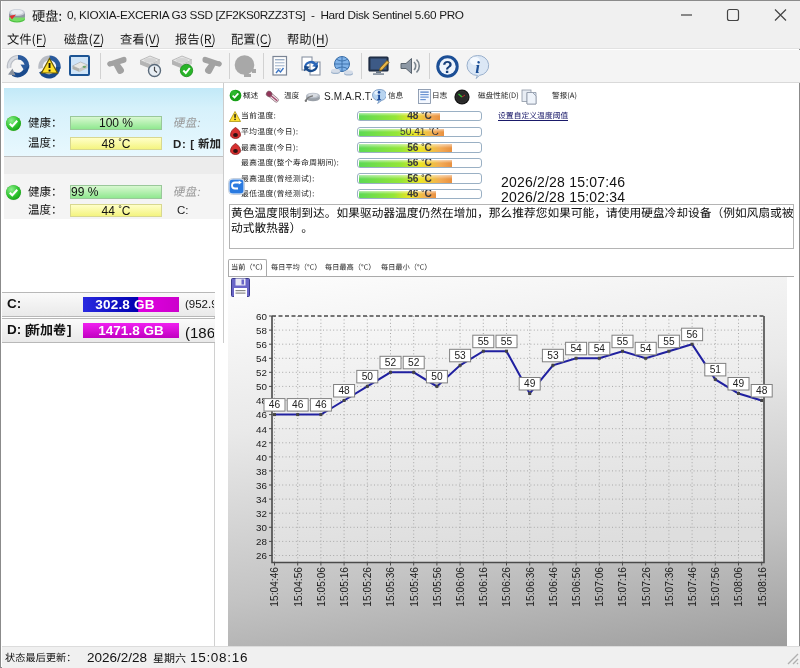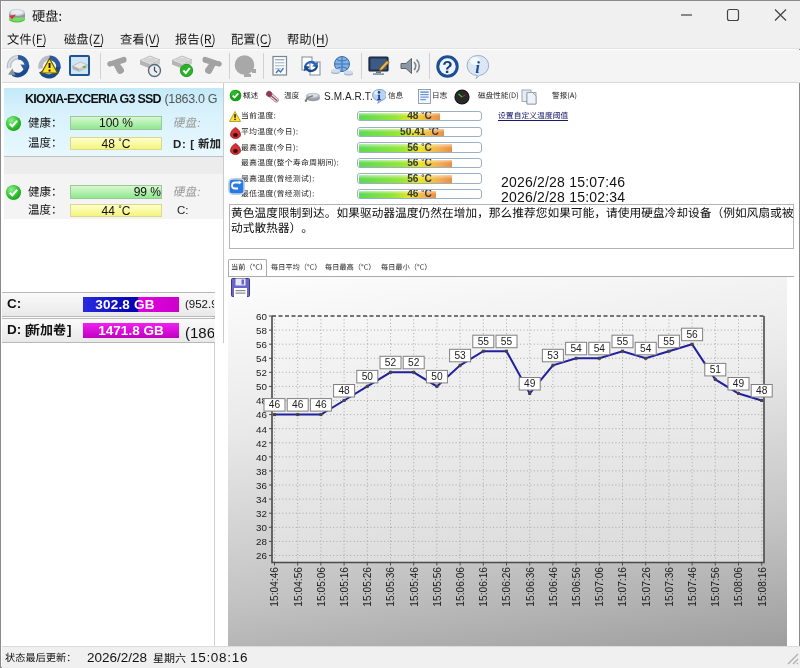--- a/index.html
+++ b/index.html
@@ -13,20 +13,21 @@
 <ellipse cx="9" cy="13" rx="8" ry="3.6" fill="#4cc040"></ellipse>
 <ellipse cx="9" cy="11.8" rx="8" ry="3.6" fill="#77dd66"></ellipse>
 <rect x="1" y="6.5" width="16" height="5" fill="#9098a4"></rect>
 <ellipse cx="9" cy="6.5" rx="8" ry="3.6" fill="#c8cdd6"></ellipse>
 <ellipse cx="9" cy="6.2" rx="6" ry="2.5" fill="#e8ebf0"></ellipse>
 <path d="M1.5 10 L8 8.5 L4 13.5z" fill="#e03030"></path>
 </svg>
 <svg class="t" style="left:31.0px;top:3.7px" width="45" height="21">
       <path transform="translate(0,15.84)" d="M5.7 -8.4V-3.4H8.4C8.3 -2.7 8.1 -2.1 7.7 -1.5C7.2 -1.9 6.8 -2.4 6.5 -3L5.7 -2.8C6 -2 6.5 -1.4 7.1 -0.9C6.6 -0.4 5.8 0 4.8 0.3C5 0.5 5.2 0.9 5.3 1.1C6.4 0.7 7.2 0.2 7.8 -0.3C8.9 0.4 10.4 0.9 12.2 1.1C12.3 0.8 12.6 0.4 12.8 0.2C11 0.1 9.5 -0.3 8.4 -1C8.9 -1.7 9.2 -2.5 9.3 -3.4H12.3V-8.4H9.4V-9.6H12.6V-10.5H5.4V-9.6H8.4V-8.4ZM6.6 -5.5H8.4V-4.8L8.4 -4.2H6.6ZM9.4 -4.2 9.4 -4.8V-5.5H11.4V-4.2ZM6.6 -7.6H8.4V-6.3H6.6ZM9.4 -7.6H11.4V-6.3H9.4ZM0.7 -10.4V-9.5H2.3C2 -7.5 1.4 -5.6 0.4 -4.3C0.6 -4.1 0.8 -3.5 0.9 -3.2C1.1 -3.6 1.4 -3.9 1.6 -4.3V0.4H2.4V-0.6H5V-6.3H2.4C2.8 -7.3 3.1 -8.4 3.3 -9.5H5.1V-10.4ZM2.4 -5.4H4.2V-1.5H2.4Z M18.3 -5.6C19.1 -5.2 20 -4.6 20.5 -4.2L21 -4.9C20.5 -5.3 19.6 -5.8 18.8 -6.2ZM19.3 -11.2C19.2 -10.9 19.1 -10.5 18.9 -10.1H16V-7.8L16 -7.3H13.9V-6.4H15.9C15.7 -5.6 15.2 -4.8 14.2 -4.1C14.4 -4 14.8 -3.6 14.9 -3.4C16.1 -4.2 16.6 -5.3 16.9 -6.4H23V-4.8C23 -4.7 22.9 -4.6 22.7 -4.6C22.6 -4.6 22 -4.6 21.3 -4.6C21.5 -4.4 21.6 -4.1 21.6 -3.8C22.5 -3.8 23.1 -3.8 23.5 -3.9C23.9 -4.1 24 -4.4 24 -4.8V-6.4H25.8V-7.3H24V-10.1H20L20.4 -11ZM18.4 -8.5C19.1 -8.2 20 -7.7 20.4 -7.3H17L17 -7.8V-9.3H23V-7.3H20.4L20.9 -7.9C20.5 -8.3 19.6 -8.8 18.9 -9.1ZM15.3 -3.4V-0.2H13.8V0.7H25.8V-0.2H24.3V-3.4ZM16.2 -0.2V-2.6H18V-0.2ZM18.9 -0.2V-2.6H20.7V-0.2ZM21.6 -0.2V-2.6H23.4V-0.2Z M28.2 -5.1C28.7 -5.1 29.1 -5.5 29.1 -6.1C29.1 -6.6 28.7 -7 28.2 -7C27.7 -7 27.4 -6.6 27.4 -6.1C27.4 -5.5 27.7 -5.1 28.2 -5.1ZM28.2 0.2C28.7 0.2 29.1 -0.2 29.1 -0.7C29.1 -1.3 28.7 -1.7 28.2 -1.7C27.7 -1.7 27.4 -1.3 27.4 -0.7C27.4 -0.2 27.7 0.2 28.2 0.2Z" fill="#1a1a1a"></path>
     </svg>
+<div class="a" style="left:66px;top:7px;font-size:11.8px;letter-spacing:-0.35px;color:#1a1a1a">0, KIOXIA-EXCERIA G3 SSD [ZF2KS0RZZ3TS]&nbsp;&nbsp;-&nbsp;&nbsp;Hard Disk Sentinel 5.60 PRO</div>
 <svg class="a" style="left:660px;top:0" width="139" height="28" viewBox="0 0 139 28">
 <line x1="20" y1="14" x2="31" y2="14" stroke="#444" stroke-width="1.2"></line>
 <rect x="66.5" y="8.5" width="11" height="11" fill="none" stroke="#444" stroke-width="1.2" rx="2"></rect>
 <path d="M114 8.5 L125 19.5 M125 8.5 L114 19.5" stroke="#444" stroke-width="1.2"></path>
 </svg>
 <div class="a" style="left:1px;top:28px;width:798px;height:20px;background:#f0f0f0;border-bottom:1px solid #e2e2e2"></div>
 <svg class="t" style="left:6.0px;top:28.2px" width="54" height="19">
       <path transform="translate(0,14.76)" d="M5.2 -10.1C5.6 -9.5 6 -8.7 6.1 -8.2L7.1 -8.5C7 -9 6.5 -9.8 6.2 -10.4ZM0.6 -8.2V-7.3H2.5C3.3 -5.4 4.2 -3.8 5.5 -2.5C4.1 -1.3 2.5 -0.5 0.4 0.1C0.6 0.3 0.9 0.7 1 1C3.1 0.3 4.8 -0.6 6.2 -1.8C7.6 -0.6 9.2 0.3 11.3 0.9C11.4 0.6 11.7 0.2 11.9 0C9.9 -0.4 8.3 -1.3 6.9 -2.5C8.1 -3.7 9.1 -5.3 9.8 -7.3H11.7V-8.2ZM6.2 -3.1C5 -4.3 4.1 -5.7 3.5 -7.3H8.7C8.1 -5.6 7.3 -4.2 6.2 -3.1Z M16.2 -4.2V-3.3H19.7V1H20.7V-3.3H24V-4.2H20.7V-6.9H23.5V-7.8H20.7V-10.2H19.7V-7.8H18.1C18.2 -8.4 18.4 -9 18.5 -9.5L17.6 -9.7C17.3 -8.1 16.8 -6.5 16.1 -5.5C16.3 -5.4 16.7 -5.2 16.9 -5C17.2 -5.5 17.5 -6.2 17.8 -6.9H19.7V-4.2ZM15.6 -10.3C14.9 -8.4 13.8 -6.6 12.7 -5.4C12.9 -5.2 13.1 -4.7 13.2 -4.5C13.6 -4.9 14 -5.4 14.4 -5.9V1H15.2V-7.3C15.7 -8.2 16.1 -9.1 16.5 -10Z M27.5 2.4 28.2 2.1C27.2 0.4 26.7 -1.7 26.7 -3.8C26.7 -5.9 27.2 -8 28.2 -9.7L27.5 -10.1C26.4 -8.2 25.7 -6.2 25.7 -3.8C25.7 -1.4 26.4 0.6 27.5 2.4Z M30 0H31.1V-4H34.6V-5H31.1V-8.1H35.2V-9H30Z M36.8 2.4C37.9 0.6 38.6 -1.4 38.6 -3.8C38.6 -6.2 37.9 -8.2 36.8 -10.1L36.1 -9.7C37.1 -8 37.7 -5.9 37.7 -3.8C37.7 -1.7 37.1 0.4 36.1 2.1Z" fill="#1a1a1a"></path>
     </svg>
 <div class="a" style="left:35.8px;top:44.5px;width:8px;height:1px;background:#1a1a1a"></div>
@@ -158,21 +159,20 @@
 </svg>
 <svg class="a" style="left:464px;top:53px" width="25" height="25" viewBox="0 0 25 25">
 <path d="M12.5 1.5 A 10.5 10 0 1 0 12.5 21.5 L11 24.5 L14.5 21.4 A 10.5 10 0 0 0 12.5 1.5z" fill="#dbe7f5" stroke="#9ab0cc" stroke-width="1"></path>
 <ellipse cx="10" cy="7" rx="5" ry="4" fill="#f4f9ff"></ellipse>
 <text x="12.5" y="18.5" font-family="Liberation Serif" font-size="17" font-weight="bold" fill="#1c4f96" text-anchor="middle" font-style="italic">i</text>
 </svg>
 <div class="a" style="left:1px;top:82px;width:222px;height:563px;background:#fff"></div>
 <div class="a" style="left:222px;top:82px;width:1px;height:260px;background:#cccccc"></div>
 <div class="a" style="left:213px;top:291px;width:1px;height:354px;background:#d0d0d0"></div>
 <div class="a" style="left:3px;top:87px;width:219px;height:68px;background:linear-gradient(180deg,#c2e9f8 0%,#d6f1fb 30%,#e8f8fe 100%)"></div>
-<div class="a" style="left:3px;top:90.5px;width:219px;height:16px;overflow:hidden;white-space:nowrap;font-size:12.5px"><span style="margin-left:21px;font-weight:bold;letter-spacing:-0.75px;color:#111">KIOXIA-EXCERIA G3 SSD</span> <span style="color:#555;letter-spacing:-0.3px">(1863.0 G</span></div>
 <svg class="a" style="left:3.5px;top:113.5px" width="17.0" height="17.0" viewBox="0 0 20 20">
 <circle cx="10" cy="10" r="9.4" fill="#e8e8e8"></circle>
 <circle cx="10" cy="10" r="8.6" fill="#1faf1f"></circle>
 <circle cx="10" cy="10" r="8.6" fill="url(#ggrad)"></circle>
 <path d="M5.6 10.2 L8.6 13.2 L14.4 6.8" stroke="#fff" stroke-width="2.4" fill="none"></path>
 <defs>
         <radialGradient id="ggrad" cx="0.35" cy="0.3" r="0.9">
 <stop offset="0" stop-color="#8ef08e"></stop>
           <stop offset="0.55" stop-color="#2ec22e"></stop>
           <stop offset="1" stop-color="#109010"></stop>
@@ -205,21 +205,21 @@
         <radialGradient id="ggrad" cx="0.35" cy="0.3" r="0.9">
 <stop offset="0" stop-color="#8ef08e"></stop>
           <stop offset="0.55" stop-color="#2ec22e"></stop>
           <stop offset="1" stop-color="#109010"></stop>
 </radialGradient>
       </defs>
     </svg>
 <svg class="t" style="left:26.5px;top:180.7px" width="48" height="18">
       <path transform="translate(0,13.80)" d="M2.4 -9.6C2 -7.9 1.3 -6.3 0.4 -5.2C0.5 -5 0.7 -4.5 0.8 -4.3C1.1 -4.7 1.4 -5.1 1.7 -5.6V0.9H2.4V-7.2C2.7 -7.9 3 -8.7 3.2 -9.4ZM6.2 -8.7V-8.1H7.6V-7.2H5.6V-6.5H7.6V-5.6H6.2V-4.9H7.6V-4H6V-3.3H7.6V-2.4H5.7V-1.7H7.6V-0.4H8.3V-1.7H10.8V-2.4H8.3V-3.3H10.4V-4H8.3V-4.9H10.2V-6.5H11.1V-7.2H10.2V-8.7H8.3V-9.6H7.6V-8.7ZM8.3 -6.5H9.5V-5.6H8.3ZM8.3 -7.2V-8.1H9.5V-7.2ZM3.3 -4.5C3.3 -4.6 3.5 -4.7 3.6 -4.7H4.9C4.8 -3.7 4.6 -2.8 4.3 -2C4 -2.5 3.8 -3.1 3.6 -3.7L3 -3.5C3.3 -2.6 3.6 -1.9 4 -1.3C3.6 -0.6 3.1 -0 2.6 0.4C2.7 0.5 3 0.7 3.2 0.9C3.7 0.5 4.1 0 4.5 -0.7C5.6 0.5 7.2 0.8 8.9 0.8H10.8C10.8 0.6 10.9 0.2 11.1 0C10.6 0 9.3 0 8.9 0C7.4 0 5.9 -0.2 4.8 -1.4C5.3 -2.4 5.6 -3.7 5.7 -5.4L5.2 -5.5L5.1 -5.5H4.3C4.8 -6.3 5.3 -7.5 5.8 -8.6L5.3 -8.9L5 -8.8H3.3V-8.1H4.7C4.3 -7 3.8 -6.1 3.6 -5.8C3.4 -5.5 3.2 -5.2 3 -5.1C3.1 -5 3.2 -4.6 3.3 -4.5Z M14.3 -2.7C14.9 -2.3 15.6 -1.8 16 -1.5L16.5 -2C16.1 -2.3 15.3 -2.9 14.8 -3.2ZM20.6 -4.8V-3.9H18.4V-4.8ZM20.6 -5.5H18.4V-6.3H20.6ZM16.9 -9.5C17.1 -9.3 17.3 -8.9 17.4 -8.6H12.9V-5.2C12.9 -3.6 12.8 -1.2 11.9 0.4C12.1 0.5 12.4 0.8 12.6 0.9C13.5 -0.8 13.7 -3.4 13.7 -5.2V-7.9H17.5V-7H14.5V-6.3H17.5V-5.5H14V-4.8H17.5V-3.9H14.4V-3.3H17.5V-2C16.1 -1.4 14.6 -0.8 13.7 -0.5L14 0.2C15 -0.2 16.3 -0.7 17.5 -1.3V-0.1C17.5 0.1 17.4 0.2 17.2 0.2C17 0.2 16.3 0.2 15.6 0.2C15.7 0.4 15.8 0.7 15.9 0.9C16.8 0.9 17.5 0.9 17.8 0.8C18.2 0.7 18.4 0.5 18.4 -0.1V-2C19.3 -0.8 20.6 -0 22.1 0.4C22.2 0.2 22.4 -0.1 22.6 -0.3C21.6 -0.5 20.7 -0.9 19.9 -1.4C20.6 -1.7 21.3 -2.2 21.9 -2.6L21.2 -3.1C20.8 -2.7 20 -2.2 19.4 -1.8C19 -2.2 18.6 -2.6 18.4 -3.1V-3.3H21.4V-4.8H22.5V-5.5H21.4V-7H18.4V-7.9H22.4V-8.6H18.4C18.2 -9 18 -9.4 17.7 -9.8Z M25.9 -5.6C26.3 -5.6 26.7 -5.9 26.7 -6.4C26.7 -7 26.3 -7.3 25.9 -7.3C25.4 -7.3 25 -7 25 -6.4C25 -5.9 25.4 -5.6 25.9 -5.6ZM25.9 0C26.3 0 26.7 -0.3 26.7 -0.8C26.7 -1.3 26.3 -1.7 25.9 -1.7C25.4 -1.7 25 -1.3 25 -0.8C25 -0.3 25.4 0 25.9 0Z" fill="#111"></path>
     </svg>
-<div class="a" style="left:69px;top:184px;width:92px;height:13.5px;border:1px solid #9ac89a;background:linear-gradient(180deg,#d8f8d0,#90e890);text-align:right;font-size:12px;color:#111;line-height:12.5px">99 %</div>
+<div class="a" style="left:69px;top:184px;width:92px;height:13.5px;border:1px solid #9ac89a;background:linear-gradient(180deg,#d8f8d0,#90e890);text-align:left;font-size:12px;color:#111;line-height:12.5px">99 %</div>
 <svg class="t" style="left:172.0px;top:180.7px" width="40" height="18">
       <path transform="translate(0,13.80) skewX(-10.0)" d="M4.9 -7.3V-2.9H7.3C7.2 -2.4 7 -1.8 6.7 -1.3C6.3 -1.7 5.9 -2.1 5.7 -2.6L5 -2.4C5.3 -1.8 5.7 -1.2 6.2 -0.8C5.7 -0.3 5.1 0 4.1 0.3C4.3 0.4 4.6 0.8 4.7 0.9C5.6 0.6 6.3 0.2 6.8 -0.3C7.8 0.4 9.1 0.8 10.6 0.9C10.7 0.7 10.9 0.4 11.1 0.2C9.6 0.1 8.3 -0.3 7.3 -0.9C7.8 -1.5 8 -2.2 8.1 -2.9H10.7V-7.3H8.2V-8.4H10.9V-9.2H4.7V-8.4H7.3V-7.3ZM5.7 -4.8H7.3V-4.2L7.3 -3.6H5.7ZM8.2 -3.6 8.2 -4.2V-4.8H9.9V-3.6ZM5.7 -6.6H7.3V-5.5H5.7ZM8.2 -6.6H9.9V-5.5H8.2ZM0.6 -9.1V-8.3H2C1.7 -6.5 1.2 -4.9 0.4 -3.8C0.5 -3.6 0.7 -3 0.8 -2.8C1 -3.1 1.2 -3.4 1.4 -3.8V0.4H2.1V-0.5H4.4V-5.5H2.1C2.4 -6.4 2.7 -7.3 2.8 -8.3H4.5V-9.1ZM2.1 -4.7H3.6V-1.3H2.1Z M16.4 -4.9C17 -4.6 17.8 -4 18.2 -3.7L18.7 -4.2C18.3 -4.6 17.5 -5.1 16.8 -5.4ZM17.2 -9.8C17.2 -9.5 17 -9.1 16.9 -8.8H14.3V-6.8L14.3 -6.3H12.5V-5.6H14.2C14 -4.9 13.6 -4.2 12.8 -3.6C12.9 -3.5 13.3 -3.2 13.4 -3C14.4 -3.7 14.9 -4.6 15.1 -5.6H20.4V-4.2C20.4 -4.1 20.4 -4 20.2 -4C20.1 -4 19.5 -4 19 -4C19.1 -3.8 19.2 -3.5 19.3 -3.3C20 -3.3 20.5 -3.3 20.9 -3.4C21.2 -3.6 21.3 -3.8 21.3 -4.2V-5.6H22.9V-6.3H21.3V-8.8H17.8L18.2 -9.6ZM16.5 -7.4C17.1 -7.1 17.8 -6.7 18.2 -6.3H15.2L15.2 -6.8V-8.1H20.4V-6.3H18.2L18.6 -6.9C18.2 -7.2 17.5 -7.7 16.9 -7.9ZM13.7 -3V-0.2H12.4V0.6H22.9V-0.2H21.6V-3ZM14.5 -0.2V-2.3H16.1V-0.2ZM16.9 -0.2V-2.3H18.4V-0.2ZM19.2 -0.2V-2.3H20.8V-0.2Z M25.4 -4.5C25.8 -4.5 26.2 -4.8 26.2 -5.3C26.2 -5.8 25.8 -6.1 25.4 -6.1C25 -6.1 24.6 -5.8 24.6 -5.3C24.6 -4.8 25 -4.5 25.4 -4.5ZM25.4 0.1C25.8 0.1 26.2 -0.2 26.2 -0.6C26.2 -1.1 25.8 -1.4 25.4 -1.4C25 -1.4 24.6 -1.1 24.6 -0.6C24.6 -0.2 25 0.1 25.4 0.1Z" fill="#999"></path>
     </svg>
 <svg class="t" style="left:26.5px;top:198.7px" width="48" height="18">
       <path transform="translate(0,13.80)" d="M5.1 -6.6H9.1V-5.5H5.1ZM5.1 -8.4H9.1V-7.3H5.1ZM4.3 -9.2V-4.7H9.9V-9.2ZM1.1 -8.9C1.9 -8.6 2.8 -8.1 3.2 -7.7L3.7 -8.4C3.2 -8.7 2.3 -9.2 1.6 -9.5ZM0.4 -5.8C1.2 -5.4 2.1 -4.9 2.6 -4.5L3 -5.2C2.6 -5.6 1.6 -6.1 0.9 -6.4ZM0.7 0.2 1.5 0.7C2.1 -0.3 2.9 -1.8 3.4 -3L2.8 -3.5C2.2 -2.2 1.3 -0.7 0.7 0.2ZM2.9 -0.2V0.6H11.1V-0.2H10.3V-3.8H3.9V-0.2ZM4.7 -0.2V-3H5.8V-0.2ZM6.5 -0.2V-3H7.6V-0.2ZM8.3 -0.2V-3H9.5V-0.2Z M15.9 -7.4V-6.4H14.1V-5.7H15.9V-3.8H20.4V-5.7H22.3V-6.4H20.4V-7.4H19.6V-6.4H16.8V-7.4ZM19.6 -5.7V-4.5H16.8V-5.7ZM20.2 -2.3C19.7 -1.7 19 -1.3 18.2 -0.9C17.3 -1.3 16.7 -1.8 16.2 -2.3ZM14.2 -3V-2.3H15.7L15.4 -2.2C15.8 -1.5 16.5 -1 17.2 -0.5C16.1 -0.2 14.9 0 13.7 0.1C13.8 0.3 14 0.6 14.1 0.9C15.5 0.7 16.9 0.4 18.1 -0.1C19.3 0.4 20.6 0.7 22.1 0.9C22.2 0.7 22.4 0.4 22.6 0.2C21.3 0.1 20.1 -0.2 19.1 -0.5C20.1 -1.1 20.9 -1.8 21.5 -2.8L20.9 -3.1L20.8 -3ZM16.9 -9.5C17.1 -9.2 17.3 -8.8 17.4 -8.5H12.9V-5.4C12.9 -3.7 12.9 -1.2 11.9 0.5C12.1 0.6 12.5 0.8 12.7 0.9C13.7 -0.9 13.8 -3.6 13.8 -5.4V-7.7H22.4V-8.5H18.4C18.2 -8.9 18 -9.3 17.8 -9.7Z M25.9 -5.6C26.3 -5.6 26.7 -5.9 26.7 -6.4C26.7 -7 26.3 -7.3 25.9 -7.3C25.4 -7.3 25 -7 25 -6.4C25 -5.9 25.4 -5.6 25.9 -5.6ZM25.9 0C26.3 0 26.7 -0.3 26.7 -0.8C26.7 -1.3 26.3 -1.7 25.9 -1.7C25.4 -1.7 25 -1.3 25 -0.8C25 -0.3 25.4 0 25.9 0Z" fill="#111"></path>
     </svg>
 <div class="a" style="left:69px;top:202.5px;width:92px;height:13px;border:1px solid #d8d890;background:linear-gradient(180deg,#ffffc8,#f4f480);text-align:center;font-size:12px;color:#111;line-height:12px">44 <span style="font-size:9px;position:relative;top:-2.5px">°</span>C</div>
 <div class="a" style="left:176px;top:202.5px;font-size:11.5px;color:#222">C:</div>
 <div class="a" style="left:1px;top:291px;width:213px;height:25px;background:linear-gradient(180deg,#fafafa,#e9e9e9);border-top:1px solid #b8b8b8;border-bottom:1px solid #b8b8b8"></div>
 <div class="a" style="left:6px;top:295px;font-size:13.5px;font-weight:bold;color:#111">C:</div>
@@ -305,21 +305,21 @@
 <div style="position:absolute;left:1px;top:1px;width:81px;height:8.5px;background:linear-gradient(90deg,#5cd955 0%,#95e638 45%,#ece426 66%,#f2aa55 88%,#e89040 100%)"></div>
 <div style="position:absolute;left:1px;top:1px;width:121px;height:45%;background:linear-gradient(180deg,rgba(255,255,255,0.55),rgba(255,255,255,0))"></div>
 <div style="position:absolute;left:0;top:-1.5px;width:100%;text-align:center;font-size:10.2px;font-weight:600;color:#3a3a3a">48 <span style="font-size:8px;position:relative;top:-2px">°</span>C</div>
 </div>
 <svg class="t" style="left:240.0px;top:124.3px" width="67" height="12">
       <path transform="translate(0,9.36)" d="M1.4 -4.9C1.7 -4.3 2 -3.6 2.1 -3.1L2.6 -3.3C2.5 -3.8 2.2 -4.5 1.9 -5.1ZM5.9 -5.1C5.7 -4.5 5.3 -3.7 5 -3.3L5.5 -3.1C5.8 -3.6 6.2 -4.3 6.5 -4.9ZM0.4 -2.7V-2.1H3.6V0.6H4.2V-2.1H7.4V-2.7H4.2V-5.4H7V-6H0.8V-5.4H3.6V-2.7Z M11.9 -3.6C12.4 -3.2 13 -2.6 13.3 -2.3L13.7 -2.7C13.4 -3 12.8 -3.5 12.3 -3.9ZM11.3 -0.9 11.5 -0.4C12.3 -0.8 13.4 -1.4 14.4 -2L14.3 -2.4C13.2 -1.9 12 -1.3 11.3 -0.9ZM12.6 -6.6C12.2 -5.5 11.6 -4.5 10.9 -3.9C11.1 -3.8 11.2 -3.5 11.3 -3.4C11.7 -3.8 12 -4.3 12.3 -4.8H14.9C14.8 -1.5 14.6 -0.3 14.4 -0C14.3 0.1 14.2 0.1 14 0.1C13.9 0.1 13.3 0.1 12.8 0C12.9 0.2 13 0.4 13 0.6C13.5 0.6 14 0.6 14.2 0.6C14.5 0.6 14.7 0.5 14.9 0.3C15.2 -0.1 15.3 -1.3 15.4 -5C15.4 -5.1 15.4 -5.3 15.4 -5.3H12.7C12.8 -5.7 13 -6 13.1 -6.4ZM8.4 -1 8.6 -0.4C9.4 -0.7 10.3 -1.2 11.3 -1.7L11.1 -2.2L10 -1.7V-4.1H11V-4.7H10V-6.5H9.5V-4.7H8.5V-4.1H9.5V-1.4C9.1 -1.2 8.7 -1.1 8.4 -1Z M19.8 -4.5H22.4V-3.7H19.8ZM19.8 -5.7H22.4V-5H19.8ZM19.2 -6.2V-3.2H23V-6.2ZM17.1 -6C17.6 -5.8 18.2 -5.5 18.5 -5.2L18.8 -5.7C18.5 -5.9 17.9 -6.3 17.4 -6.5ZM16.6 -3.9C17.1 -3.7 17.7 -3.3 18 -3.1L18.4 -3.5C18 -3.8 17.4 -4.1 16.9 -4.3ZM16.8 0.1 17.3 0.5C17.7 -0.2 18.2 -1.2 18.6 -2L18.2 -2.4C17.8 -1.5 17.2 -0.5 16.8 0.1ZM18.3 -0.1V0.4H23.8V-0.1H23.3V-2.6H19V-0.1ZM19.5 -0.1V-2H20.3V-0.1ZM20.7 -0.1V-2H21.5V-0.1ZM21.9 -0.1V-2H22.7V-0.1Z M27.5 -5V-4.3H26.2V-3.9H27.5V-2.6H30.5V-3.9H31.8V-4.3H30.5V-5H29.9V-4.3H28V-5ZM29.9 -3.9V-3H28V-3.9ZM30.4 -1.6C30 -1.2 29.5 -0.9 29 -0.6C28.4 -0.9 28 -1.2 27.6 -1.6ZM26.3 -2.1V-1.6H27.3L27.1 -1.5C27.4 -1 27.8 -0.7 28.3 -0.4C27.6 -0.1 26.8 0 25.9 0.1C26 0.2 26.1 0.4 26.2 0.6C27.2 0.5 28.1 0.3 28.9 -0.1C29.7 0.3 30.6 0.5 31.6 0.6C31.7 0.5 31.8 0.2 32 0.1C31.1 0 30.3 -0.1 29.6 -0.4C30.3 -0.7 30.9 -1.2 31.2 -1.9L30.8 -2.1L30.7 -2.1ZM28.1 -6.5C28.2 -6.2 28.4 -6 28.5 -5.8H25.4V-3.7C25.4 -2.5 25.4 -0.8 24.7 0.4C24.9 0.4 25.1 0.5 25.3 0.6C25.9 -0.6 26 -2.4 26 -3.7V-5.2H31.8V-5.8H29.1C29 -6 28.9 -6.3 28.7 -6.6Z M34.5 1.5 34.9 1.3C34.2 0.2 33.9 -1.1 33.9 -2.4C33.9 -3.7 34.2 -5.1 34.9 -6.2L34.5 -6.4C33.7 -5.2 33.3 -4 33.3 -2.4C33.3 -0.9 33.7 0.4 34.5 1.5Z M38.6 -4.2C39.1 -3.8 39.8 -3.2 40.1 -2.9L40.5 -3.3C40.2 -3.6 39.5 -4.1 39 -4.5ZM36.8 -2.7V-2.1H41.2C40.7 -1.4 39.9 -0.4 39.2 0.4L39.8 0.6C40.6 -0.4 41.6 -1.7 42.3 -2.5L41.8 -2.7L41.7 -2.7ZM39.4 -6.6C38.7 -5.4 37.3 -4.3 35.9 -3.7C36 -3.6 36.2 -3.3 36.3 -3.2C37.5 -3.8 38.7 -4.7 39.5 -5.7C40.4 -4.7 41.6 -3.8 42.7 -3.2C42.8 -3.4 43 -3.6 43.1 -3.8C42 -4.2 40.6 -5.2 39.9 -6.1L40 -6.3Z M45.7 -2.7H49.6V-0.6H45.7ZM45.7 -3.3V-5.4H49.6V-3.3ZM45.1 -6V0.5H45.7V0H49.6V0.5H50.2V-6Z M52.7 1.5C53.4 0.4 53.8 -0.9 53.8 -2.4C53.8 -4 53.4 -5.2 52.7 -6.4L52.2 -6.2C52.9 -5.1 53.2 -3.7 53.2 -2.4C53.2 -1.1 52.9 0.2 52.2 1.3Z M56 -3C56.2 -3 56.5 -3.3 56.5 -3.6C56.5 -3.9 56.2 -4.1 56 -4.1C55.7 -4.1 55.4 -3.9 55.4 -3.6C55.4 -3.3 55.7 -3 56 -3ZM56 0.1C56.2 0.1 56.5 -0.1 56.5 -0.4C56.5 -0.8 56.2 -1 56 -1C55.7 -1 55.4 -0.8 55.4 -0.4C55.4 -0.1 55.7 0.1 56 0.1Z" fill="#222"></path>
     </svg>
 <div class="a" style="left:356px;top:125.5px;width:125px;height:10.5px;border:1px solid #9ab0c4;border-radius:3px;background:#fff;overflow:hidden">
 <div style="position:absolute;left:1px;top:1px;width:85px;height:8.5px;background:linear-gradient(90deg,#5cd955 0%,#95e638 45%,#ece426 66%,#f2aa55 88%,#e89040 100%)"></div>
 <div style="position:absolute;left:1px;top:1px;width:121px;height:45%;background:linear-gradient(180deg,rgba(255,255,255,0.55),rgba(255,255,255,0))"></div>
-<div style="position:absolute;left:0;top:-1.5px;width:100%;text-align:center;font-size:10.2px;font-weight:700;color:#3a3a3a">50.41 <span style="font-size:8px;position:relative;top:-2px">°</span>C</div>
+<div style="position:absolute;left:0;top:-1.5px;width:100%;text-align:center;font-size:10.2px;font-weight:400;color:#3a3a3a">50.41 <span style="font-size:8px;position:relative;top:-2px">°</span>C</div>
 </div>
 <svg class="t" style="left:240.0px;top:139.8px" width="67" height="12">
       <path transform="translate(0,9.36)" d="M1.9 -5H5.9V-4.4H1.9ZM1.9 -5.9H5.9V-5.3H1.9ZM1.4 -6.3V-4H6.5V-6.3ZM3.1 -3.1V-2.5H1.7V-3.1ZM0.4 -0.3 0.4 0.2 3.1 -0.1V0.6H3.7V-0.2L4.1 -0.3V-0.7L3.7 -0.7V-3.1H7.4V-3.5H0.4V-3.1H1.1V-0.4ZM4 -2.6V-2.1H4.4L4.3 -2C4.5 -1.5 4.8 -1 5.2 -0.5C4.8 -0.2 4.3 0 3.8 0.2C3.9 0.3 4.1 0.5 4.1 0.6C4.6 0.4 5.2 0.1 5.6 -0.2C6.1 0.2 6.6 0.4 7.2 0.6C7.2 0.5 7.4 0.2 7.5 0.1C6.9 0 6.4 -0.2 6 -0.6C6.5 -1.1 6.9 -1.7 7.2 -2.4L6.8 -2.6L6.7 -2.6ZM4.8 -2.1H6.5C6.3 -1.6 6 -1.2 5.6 -0.9C5.3 -1.2 5 -1.6 4.8 -2.1ZM3.1 -2.1V-1.5H1.7V-2.1ZM3.1 -1.1V-0.6L1.7 -0.5V-1.1Z M10.4 -4.4H13.8V-3.7H10.4ZM9.8 -4.8V-3.2H14.4V-4.8ZM11.6 -6.4 11.8 -5.7H8.6V-5.2H15.5V-5.7H12.5C12.4 -6 12.3 -6.3 12.2 -6.6ZM8.9 -2.8V0.6H9.5V-2.3H14.6V0C14.6 0.1 14.6 0.1 14.5 0.1C14.4 0.1 14 0.1 13.7 0.1C13.8 0.2 13.9 0.4 13.9 0.6C14.4 0.6 14.7 0.6 14.9 0.5C15.1 0.4 15.2 0.3 15.2 0V-2.8ZM10.3 -1.8V0.2H10.9V-0.2H13.7V-1.8ZM10.9 -1.4H13.1V-0.7H10.9Z M19.8 -4.5H22.4V-3.7H19.8ZM19.8 -5.7H22.4V-5H19.8ZM19.2 -6.2V-3.2H23V-6.2ZM17.1 -6C17.6 -5.8 18.2 -5.5 18.5 -5.2L18.8 -5.7C18.5 -5.9 17.9 -6.3 17.4 -6.5ZM16.6 -3.9C17.1 -3.7 17.7 -3.3 18 -3.1L18.4 -3.5C18 -3.8 17.4 -4.1 16.9 -4.3ZM16.8 0.1 17.3 0.5C17.7 -0.2 18.2 -1.2 18.6 -2L18.2 -2.4C17.8 -1.5 17.2 -0.5 16.8 0.1ZM18.3 -0.1V0.4H23.8V-0.1H23.3V-2.6H19V-0.1ZM19.5 -0.1V-2H20.3V-0.1ZM20.7 -0.1V-2H21.5V-0.1ZM21.9 -0.1V-2H22.7V-0.1Z M27.5 -5V-4.3H26.2V-3.9H27.5V-2.6H30.5V-3.9H31.8V-4.3H30.5V-5H29.9V-4.3H28V-5ZM29.9 -3.9V-3H28V-3.9ZM30.4 -1.6C30 -1.2 29.5 -0.9 29 -0.6C28.4 -0.9 28 -1.2 27.6 -1.6ZM26.3 -2.1V-1.6H27.3L27.1 -1.5C27.4 -1 27.8 -0.7 28.3 -0.4C27.6 -0.1 26.8 0 25.9 0.1C26 0.2 26.1 0.4 26.2 0.6C27.2 0.5 28.1 0.3 28.9 -0.1C29.7 0.3 30.6 0.5 31.6 0.6C31.7 0.5 31.8 0.2 32 0.1C31.1 0 30.3 -0.1 29.6 -0.4C30.3 -0.7 30.9 -1.2 31.2 -1.9L30.8 -2.1L30.7 -2.1ZM28.1 -6.5C28.2 -6.2 28.4 -6 28.5 -5.8H25.4V-3.7C25.4 -2.5 25.4 -0.8 24.7 0.4C24.9 0.4 25.1 0.5 25.3 0.6C25.9 -0.6 26 -2.4 26 -3.7V-5.2H31.8V-5.8H29.1C29 -6 28.9 -6.3 28.7 -6.6Z M34.5 1.5 34.9 1.3C34.2 0.2 33.9 -1.1 33.9 -2.4C33.9 -3.7 34.2 -5.1 34.9 -6.2L34.5 -6.4C33.7 -5.2 33.3 -4 33.3 -2.4C33.3 -0.9 33.7 0.4 34.5 1.5Z M38.6 -4.2C39.1 -3.8 39.8 -3.2 40.1 -2.9L40.5 -3.3C40.2 -3.6 39.5 -4.1 39 -4.5ZM36.8 -2.7V-2.1H41.2C40.7 -1.4 39.9 -0.4 39.2 0.4L39.8 0.6C40.6 -0.4 41.6 -1.7 42.3 -2.5L41.8 -2.7L41.7 -2.7ZM39.4 -6.6C38.7 -5.4 37.3 -4.3 35.9 -3.7C36 -3.6 36.2 -3.3 36.3 -3.2C37.5 -3.8 38.7 -4.7 39.5 -5.7C40.4 -4.7 41.6 -3.8 42.7 -3.2C42.8 -3.4 43 -3.6 43.1 -3.8C42 -4.2 40.6 -5.2 39.9 -6.1L40 -6.3Z M45.7 -2.7H49.6V-0.6H45.7ZM45.7 -3.3V-5.4H49.6V-3.3ZM45.1 -6V0.5H45.7V0H49.6V0.5H50.2V-6Z M52.7 1.5C53.4 0.4 53.8 -0.9 53.8 -2.4C53.8 -4 53.4 -5.2 52.7 -6.4L52.2 -6.2C52.9 -5.1 53.2 -3.7 53.2 -2.4C53.2 -1.1 52.9 0.2 52.2 1.3Z M56 -3C56.2 -3 56.5 -3.3 56.5 -3.6C56.5 -3.9 56.2 -4.1 56 -4.1C55.7 -4.1 55.4 -3.9 55.4 -3.6C55.4 -3.3 55.7 -3 56 -3ZM56 0.1C56.2 0.1 56.5 -0.1 56.5 -0.4C56.5 -0.8 56.2 -1 56 -1C55.7 -1 55.4 -0.8 55.4 -0.4C55.4 -0.1 55.7 0.1 56 0.1Z" fill="#222"></path>
     </svg>
 <div class="a" style="left:356px;top:141px;width:125px;height:10.5px;border:1px solid #9ab0c4;border-radius:3px;background:#fff;overflow:hidden">
 <div style="position:absolute;left:1px;top:1px;width:93px;height:8.5px;background:linear-gradient(90deg,#5cd955 0%,#95e638 45%,#ece426 66%,#f2aa55 88%,#e89040 100%)"></div>
 <div style="position:absolute;left:1px;top:1px;width:121px;height:45%;background:linear-gradient(180deg,rgba(255,255,255,0.55),rgba(255,255,255,0))"></div>
 <div style="position:absolute;left:0;top:-1.5px;width:100%;text-align:center;font-size:10.2px;font-weight:600;color:#3a3a3a">56 <span style="font-size:8px;position:relative;top:-2px">°</span>C</div>
 </div>
 <svg class="t" style="left:240.0px;top:155.3px" width="107" height="12">

